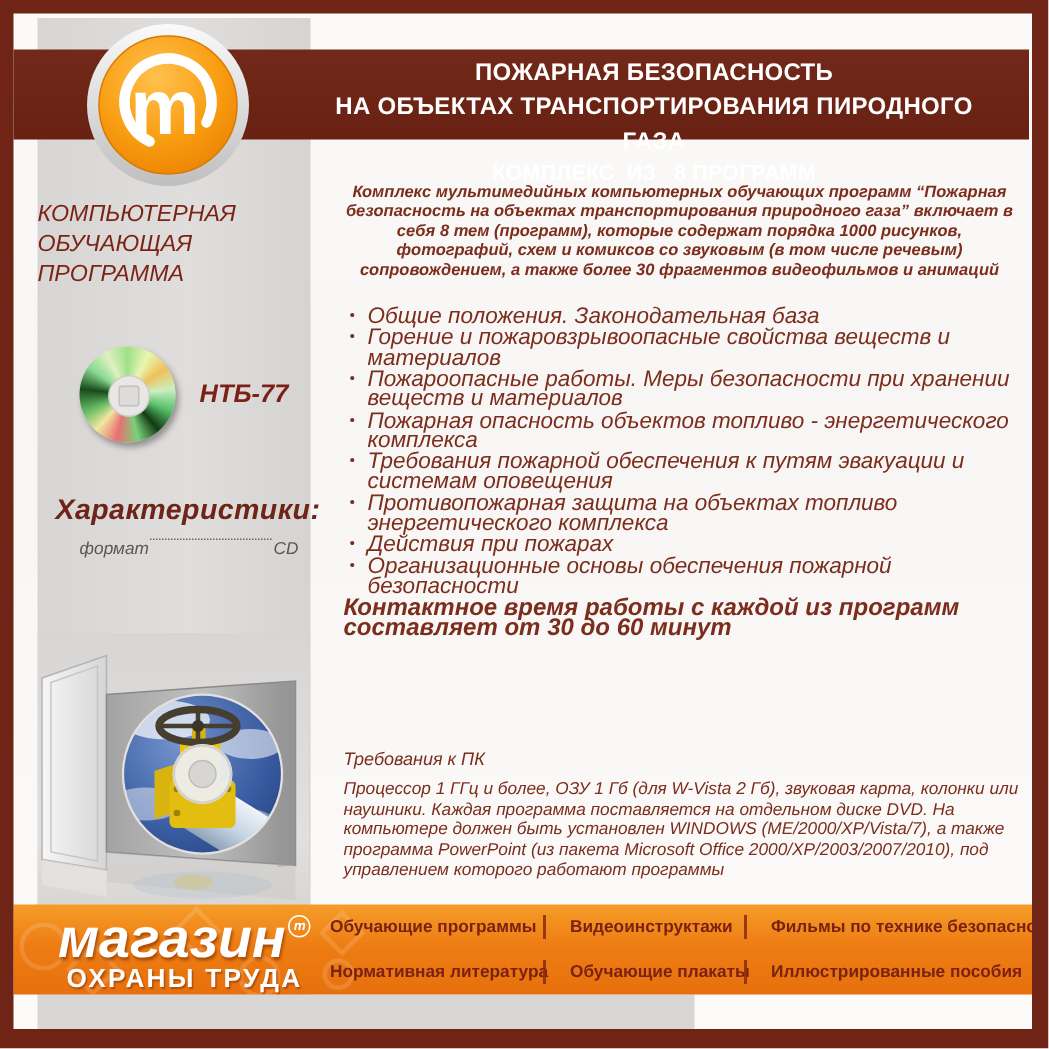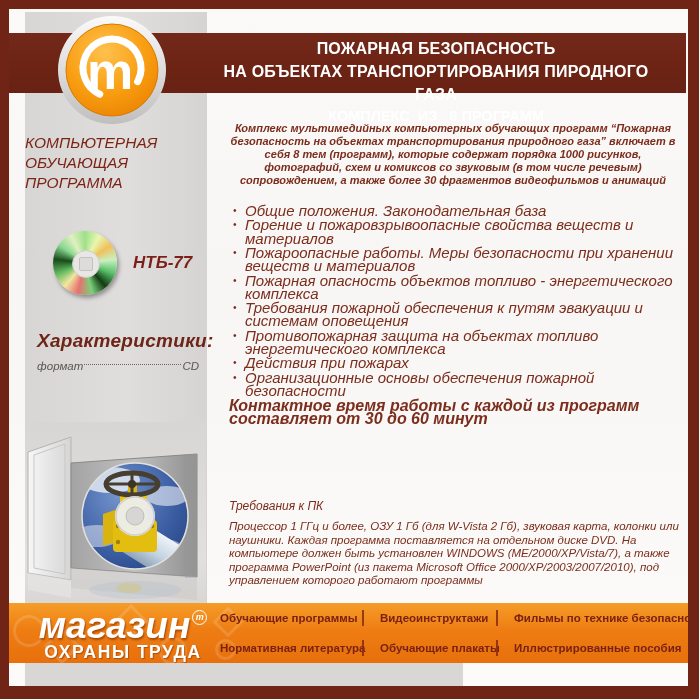--- a/index.html
+++ b/index.html
@@ -25,21 +25,21 @@
   .side-title{position:absolute;left:0;right:0;top:121px;text-align:left;color:#7b2416;font-size:15.5px;font-weight:normal;font-style:italic;line-height:20px;white-space:pre-line;}
   .disc-row{position:absolute;left:0;top:211px;width:100%;height:86px;text-align:center;}
   .mini-disc{position:absolute;left:28px;top:8px;width:64px;height:64px;border-radius:50%;
      background:conic-gradient(#9fe08a,#e8f7b0,#f0c05a,#caf0c0,#58c06a,#133b13,#7ad07a,#e87070,#f0e8a0,#60b860,#1a4a1a,#88d890,#e0f0c0,#9fe08a);
      box-shadow:2px 3px 4px rgba(0,0,0,.35);}
   .mini-disc .hub{position:absolute;left:50%;top:50%;width:26px;height:26px;margin:-13px 0 0 -13px;border-radius:50%;background:#e9e7e5;border:1px solid #cfcdca;}
   .mini-disc .hole{position:absolute;left:50%;top:50%;width:12px;height:12px;margin:-6px 0 0 -6px;border-radius:2px;background:#dedcda;border:1px solid #c4c2c0;}
   .product-code{position:absolute;left:108px;top:30px;color:#7b1f17;font-size:17px;font-weight:bold;font-style:italic;}
   .char-title{position:absolute;left:12px;top:318px;color:#6e2417;font-size:19px;font-weight:bold;font-style:italic;letter-spacing:.3px;}
   .char-rows{position:absolute;left:12px;right:8px;top:347px;color:#5c564f;font-size:11.5px;font-style:italic;}
-  .char-row{display:flex;align-items:center;line-height:14.5px;}
+  .char-row{display:flex;align-items:flex-start;line-height:14.5px;margin-left:16px;}
   .char-row .dots{flex:1;border-bottom:1.5px dotted #6b655e;margin:0 1px 3px 1px;min-width:8px;}
   .photo{position:absolute;left:0;top:410px;width:181px;height:181px;}
 
   
   .t-maroon{color:#7c2d1c;}
   .intro{position:absolute;left:229px;top:122px;width:448px;font-size:11px;font-weight:bold;font-style:italic;line-height:12.9px;z-index:6;text-align:center;}
   .topics{position:absolute;left:231px;top:204px;width:452px;margin:0;padding:0;list-style:none;z-index:6;}
   .topics li{position:relative;padding-left:14px;font-size:15px;font-style:italic;line-height:13.2px;margin-bottom:1.2px;}
   .topics li::before{content:"•";position:absolute;left:2px;top:0;font-size:10px;color:#7c2d1c;}
   .contact{position:absolute;left:229px;top:355px;width:450px;font-size:16px;font-weight:bold;font-style:italic;line-height:13px;z-index:6;margin-top:44px;}

